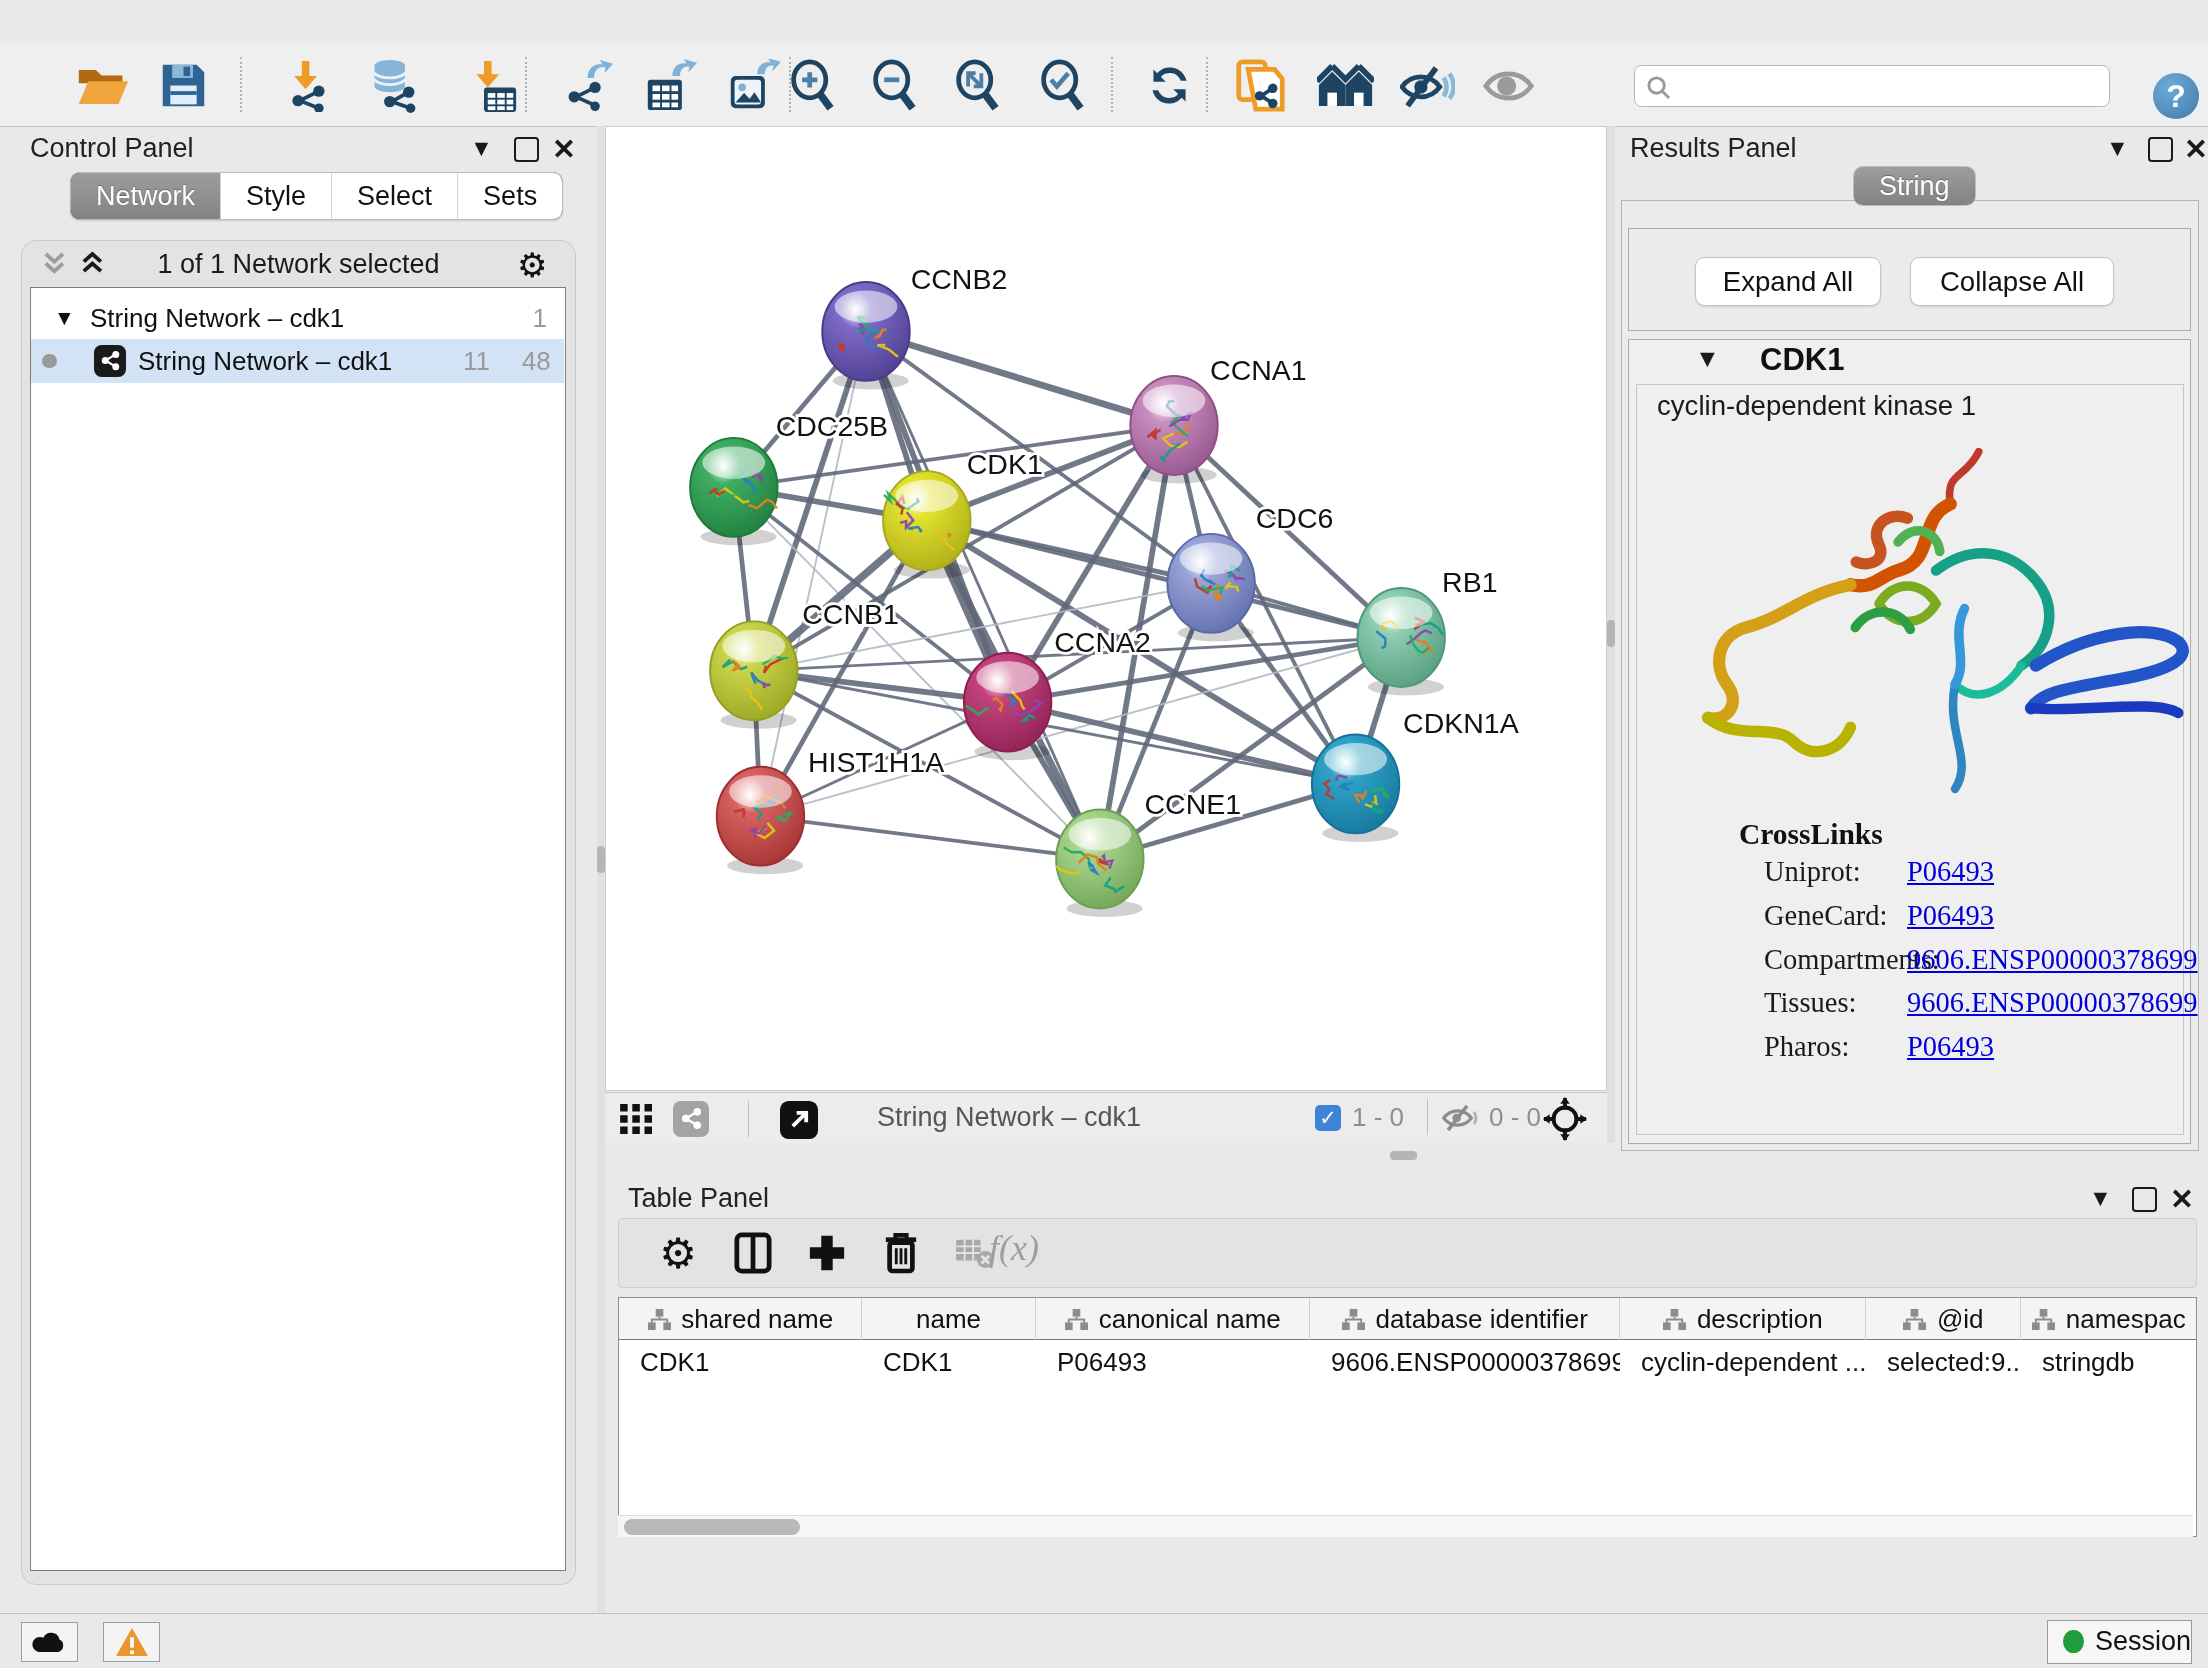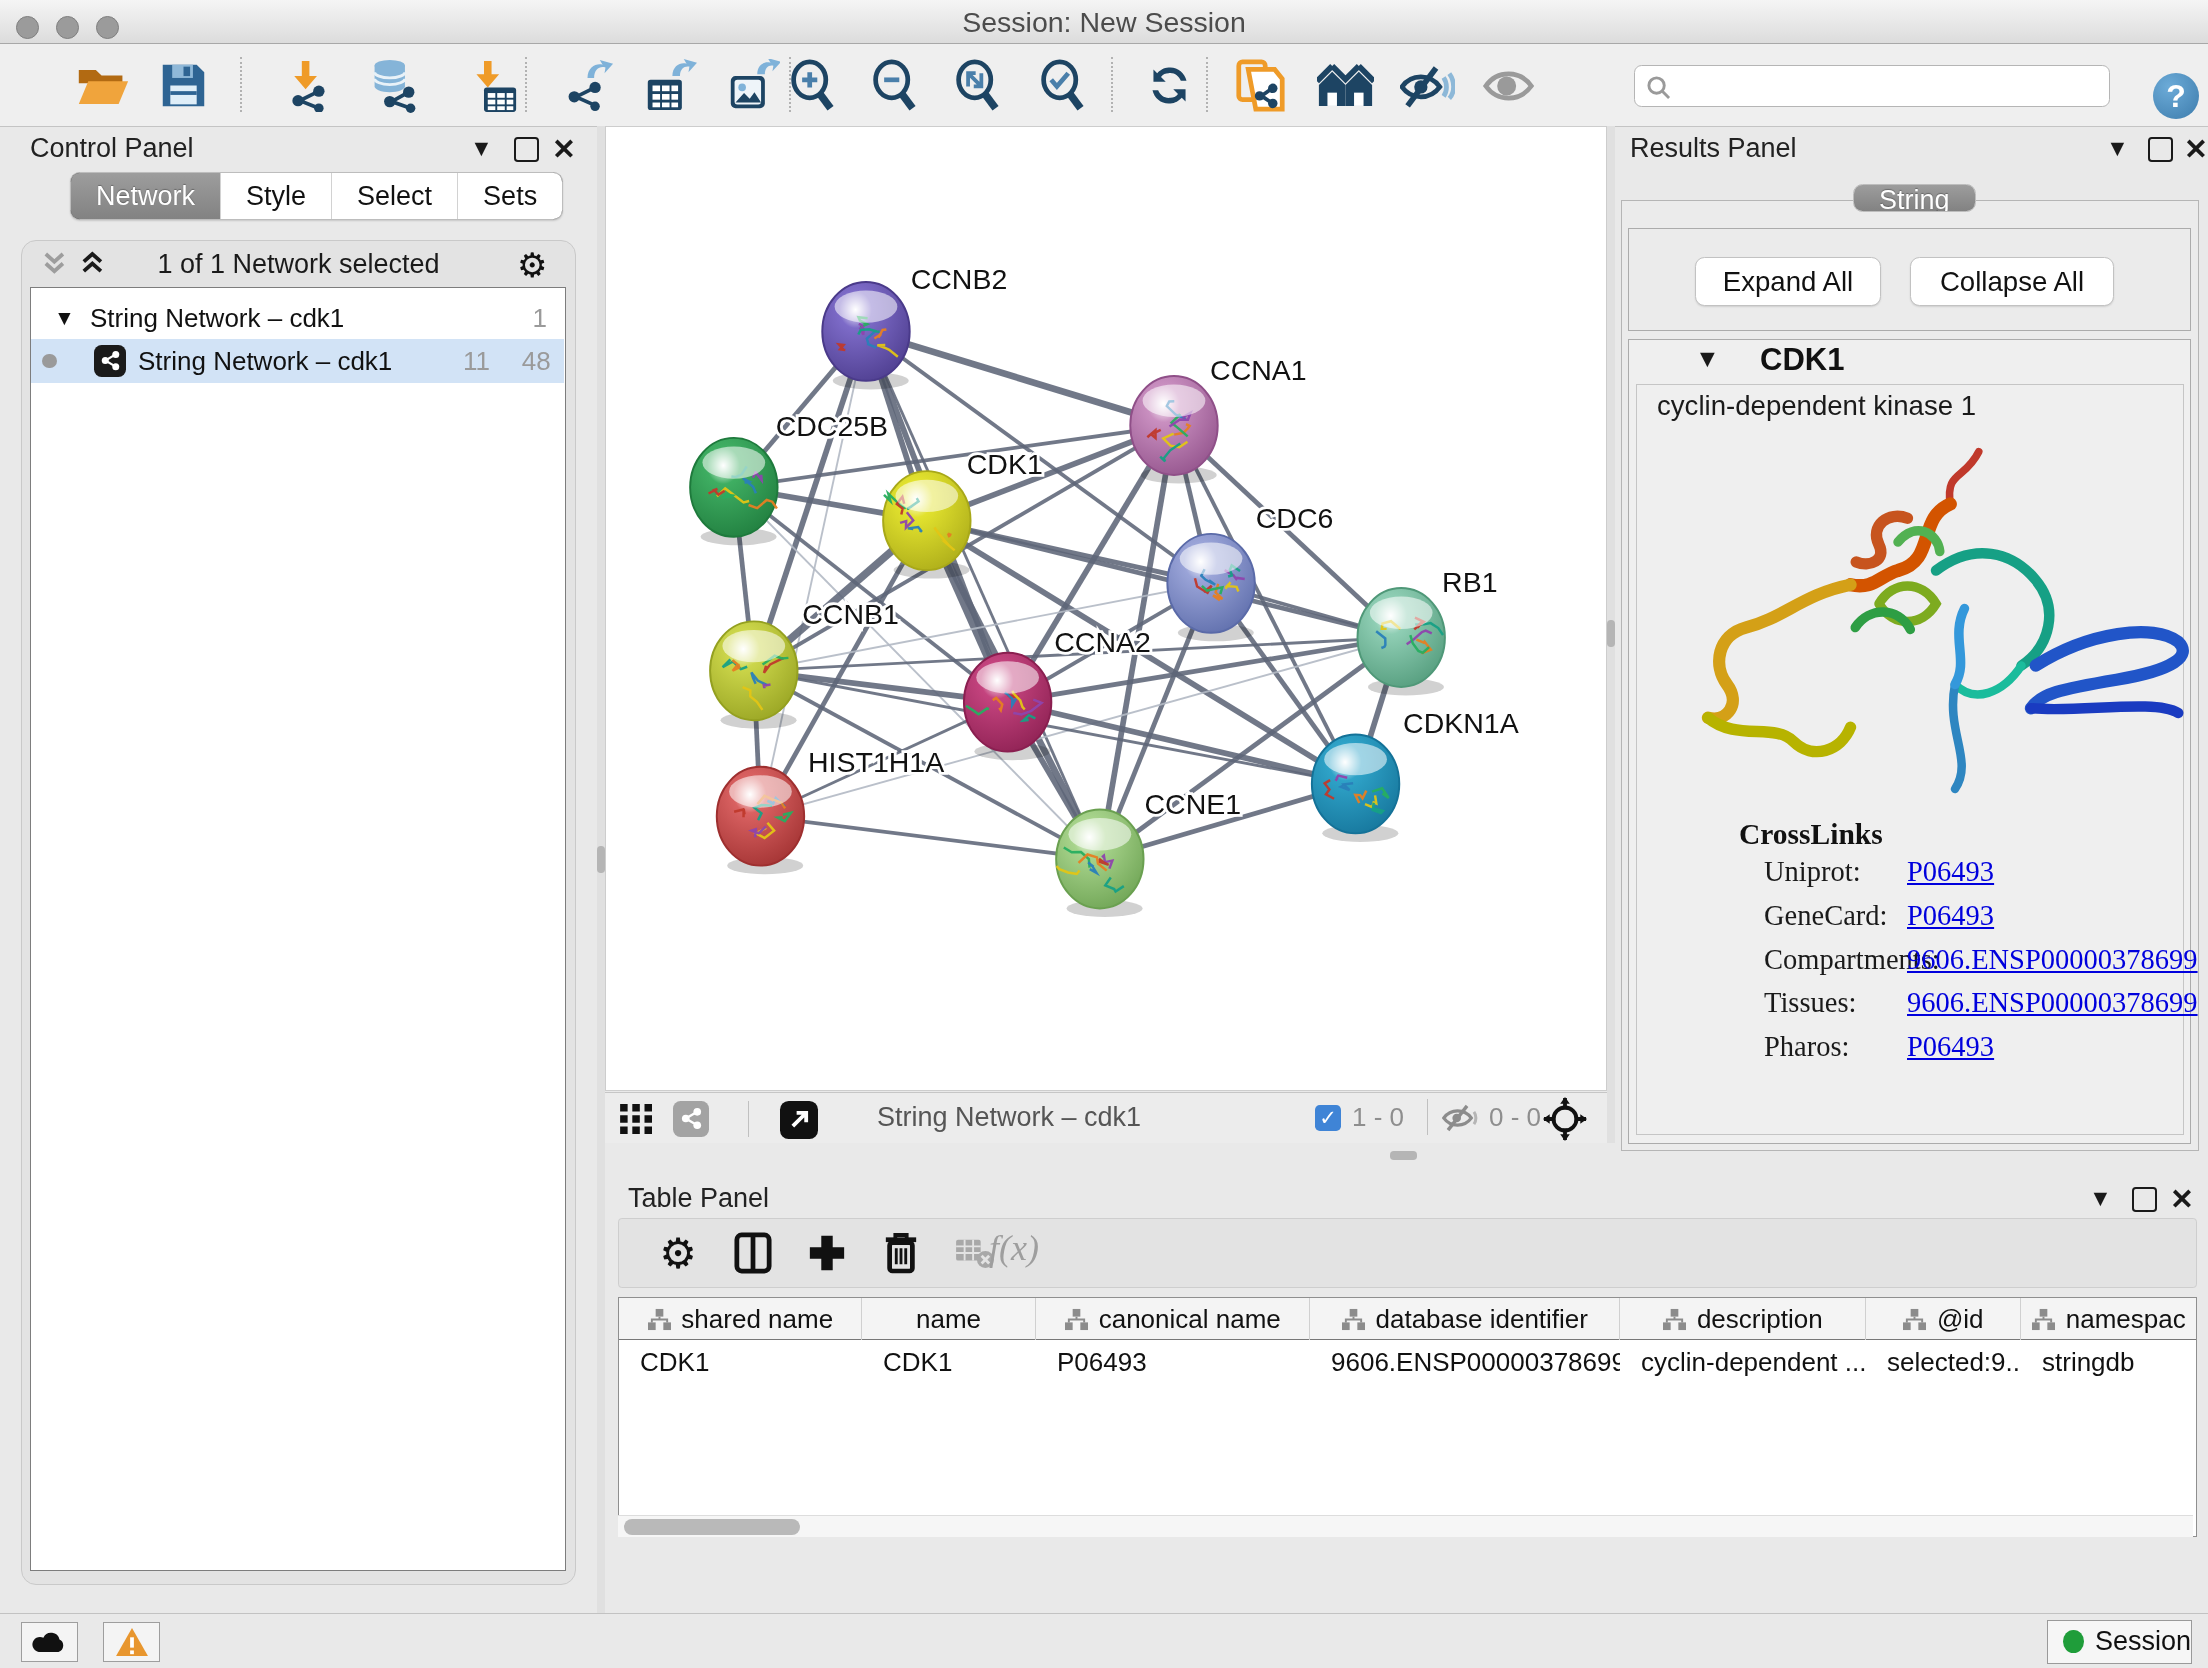--- a/index.html
+++ b/index.html
@@ -118,26 +118,20 @@
   #memory-btn { position:absolute; left:2047px; top:5.7px; width:145px; height:44px; background:#f6f6f6;
     border:1px solid #9a9a9a; display:flex; align-items:center; gap:11.4px; padding-left:15px;
     font-size:27px; color:#111; }
   #memory-dot { width:23px; height:23px; border-radius:50%; background:#1f9d3a; }
 </style>
 </head>
 <body>
 
 <div id="window">
 
-  <div id="titlebar">
-    <span class="tl-circle" style="left:16px"></span>
-    <span class="tl-circle" style="left:56px"></span>
-    <span class="tl-circle" style="left:96px"></span>
-    <div id="win-title">Session: New Session</div>
-  </div>
 
   <div id="toolbar">
     <button class="tb" style="left:71px">
       <svg width="55" height="48" viewBox="0 0 58 50">
           <path d="M4 8h18l6 6h22v8H4z" fill="#b26a12"></path>
           <path d="M4 44 L14 20 h42 L46 44z" fill="#f0a43c"></path>
         </svg>
     </button>
     <button class="tb" style="left:152px">
       <svg width="49" height="49" viewBox="0 0 52 52">
@@ -654,21 +648,21 @@
       <path d="M23 1v12M23 33v12M1 23h12M33 23h12" stroke="#111" stroke-width="4"></path>
       <path d="M23 0l-5 7h10zM23 46l-5-7h10zM0 23l7-5v10zM46 23l-7-5v10z" fill="#111"></path>
     </svg>
 
   <div class="panel-title" style="left:1630px; top:133px">Results Panel</div>
   <span class="ph-ico" style="left:2106px; top:135px">▼</span>
   <span class="ph-box" style="left:2148px; top:137px"></span>
   <span class="ph-ico" style="left:2184px; top:133px; font-weight:bold; font-size:28.5px">✕</span>
 
   <div id="results-outer"></div>
-  <div class="seg" style="left:1853px; top:184px; height:28px; box-shadow:none">
+  <div class="seg" style="left:1853px; top:166px; height:40px; box-shadow:none">
     <button class="sel">String</button>
   </div>
 
   <div id="res-btnbox"></div>
   <button class="res-btn" style="left:1695px; width:186px">Expand All</button>
   <button class="res-btn" style="left:1910px; width:204px">Collapse All</button>
 
   <div id="res-section"></div>
   <span class="ph-ico" style="left:1695px; top:344px; font-size:25px">▼</span>
   <span id="gene-title">CDK1</span>

